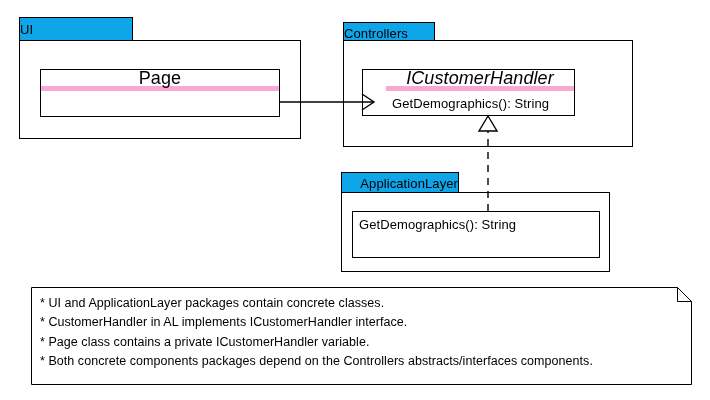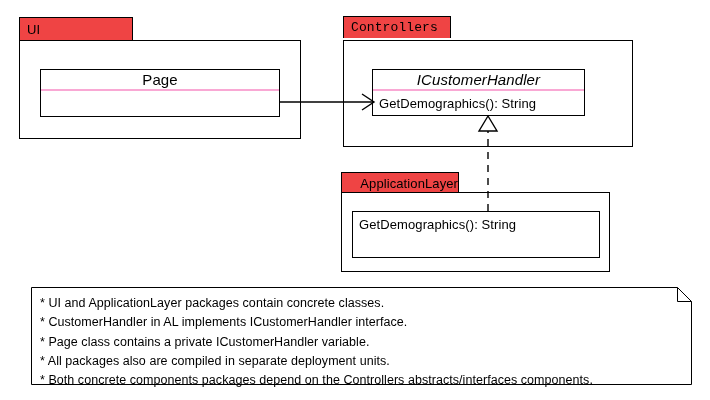--- a/index.html
+++ b/index.html
@@ -23,48 +23,47 @@
   }
 
   
   .pkg {
     position: absolute;
   }
   .pkg-tab {
     position: absolute;
     border: 1px solid #000;
     border-bottom: none;
-    background: #ef4444;
+    background: #0ea5e9;
     box-sizing: border-box;
     display: flex;
     align-items: center;
-    padding-left: 7px;
     font-size: 13px;
     line-height: 1;
     letter-spacing: 0.1px;
   }
   .pkg-body {
     position: absolute;
     border: 1px solid #000;
     background: #fff;
     box-sizing: border-box;
   }
 
   
   .clsbox {
     position: absolute;
     border: 1px solid #000;
     background: #fff;
     box-sizing: border-box;
   }
   .cls-name {
     box-sizing: border-box;
-    border-bottom: 2px solid #f9a8d4;
+    border-bottom: 5px solid #f9a8d4;
     text-align: left;
-    font-size: 15px;
+    font-size: 18px;
     display: flex;
     align-items: center;
     justify-content: center;
     letter-spacing: 0.1px;
   }
   .cls-name.iface {
     font-style: italic;
   }
   .cls-compartment {
     box-sizing: border-box;
@@ -111,26 +110,26 @@
       <span>UI</span>
     </div>
     <div class="pkg-body" style="left:19px; top:40px; width:282px; height:99px;"></div>
 
     <div class="clsbox" style="left:40px; top:69px; width:240px; height:48px;">
       <div class="cls-name" style="height:21px;">Page</div>
     </div>
   </div>
 
   <div class="pkg">
-    <div class="pkg-tab" style="left:343px; top:16px; width:108px; height:22px;font-family:Liberation Mono, monospace;">
+    <div class="pkg-tab" style="left:343px; top:22px; width:92px; height:22px;">
       <span>Controllers</span>
     </div>
     <div class="pkg-body" style="left:343px; top:40px; width:290px; height:107px;"></div>
 
-    <div class="clsbox" style="left:372px; top:69px; width:213px; height:47px;">
+    <div class="clsbox" style="left:362px; top:69px; width:213px; height:47px;padding-left:23px;">
       <div class="cls-name iface" style="height:21px;">ICustomerHandler</div>
       <div class="cls-compartment" style="height:25px;">GetDemographics(): String</div>
     </div>
   </div>
 
   <div class="pkg">
     <div class="pkg-tab" style="left:341px; top:172px; width:118px; height:21px;justify-content:flex-end;">
       <span>ApplicationLayer</span>
     </div>
     <div class="pkg-body" style="left:341px; top:192px; width:269px; height:80px;"></div>
@@ -155,18 +154,17 @@
 
   <div class="note" style="left:31px; top:287px; width:661px; height:98px;padding-left:44px;">
     <svg width="661" height="98" viewBox="0 0 661 98" style="position:absolute; left:0; top:0;">
       <path d="M0.5,0.5 L646.5,0.5 L660.5,14.5 L660.5,97.5 L0.5,97.5 Z" fill="#ffffff" stroke="#000" stroke-width="1"></path>
       <path d="M646.5,0.5 L646.5,14.5 L660.5,14.5" fill="none" stroke="#000" stroke-width="1"></path>
     </svg>
     <div class="note-text">
       <span class="note-line">* UI and ApplicationLayer packages contain concrete classes.</span>
       <span class="note-line">* CustomerHandler in AL implements ICustomerHandler interface.</span>
       <span class="note-line">* Page class contains a private ICustomerHandler variable.</span>
-      <span class="note-line">* All packages also are compiled in separate deployment units.</span>
       <span class="note-line">* Both concrete components packages depend on the Controllers abstracts/interfaces components.</span>
     </div>
   </div>
 
 </div>
 
 </body></html>

